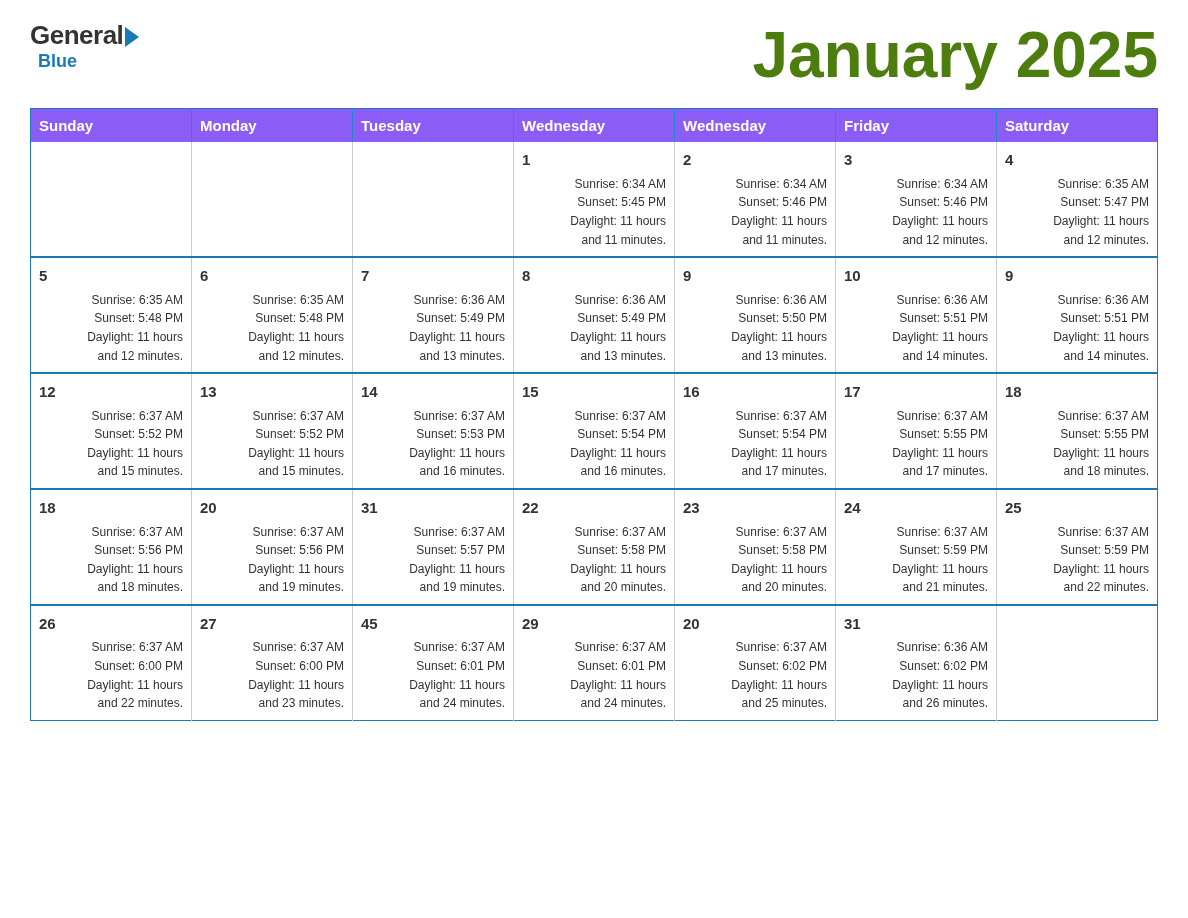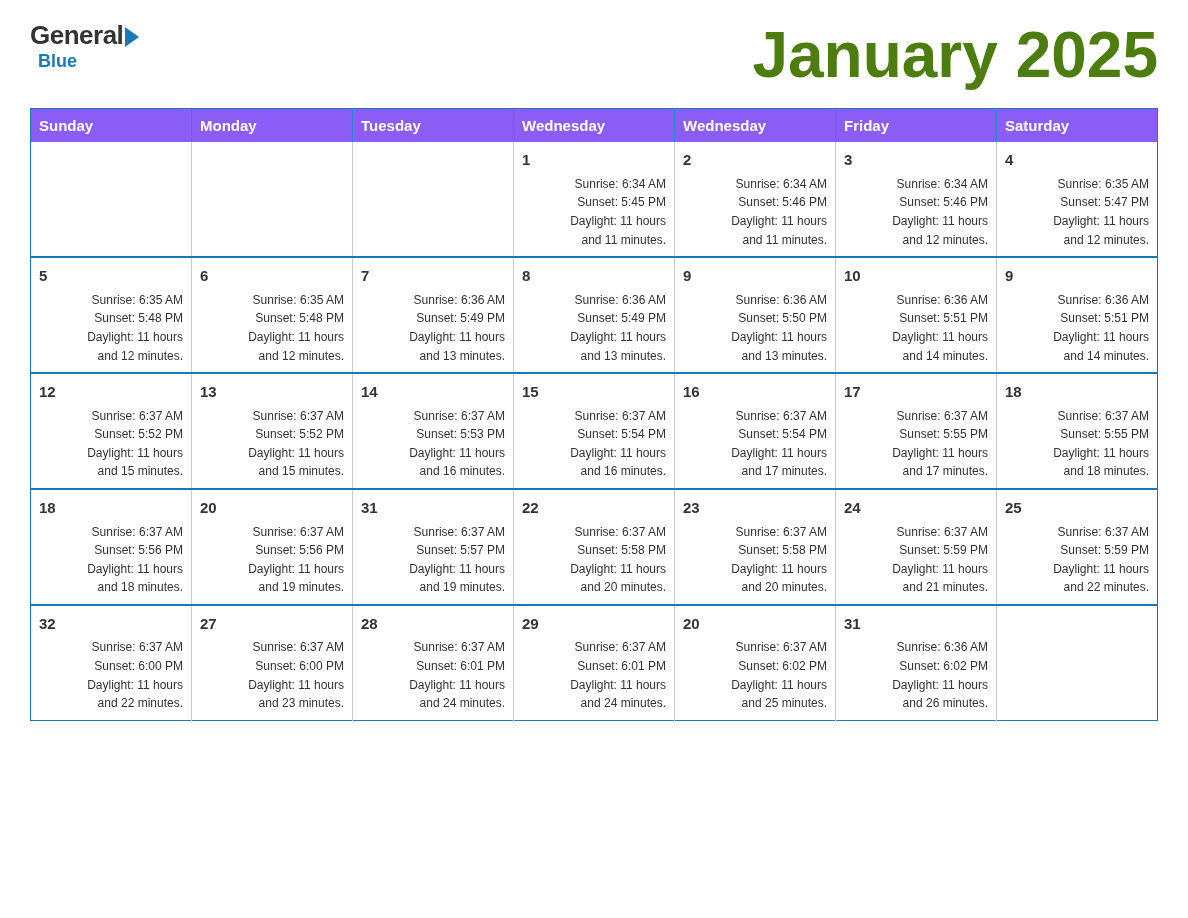--- a/index.html
+++ b/index.html
@@ -249,29 +249,29 @@
           <span class="day-number">24</span>
           <div class="day-info">Sunrise: 6:37 AM<br>Sunset: 5:59 PM<br>Daylight: 11 hours<br>and 21 minutes.</div>
         </td>
         <td>
           <span class="day-number">25</span>
           <div class="day-info">Sunrise: 6:37 AM<br>Sunset: 5:59 PM<br>Daylight: 11 hours<br>and 22 minutes.</div>
         </td>
       </tr>
       <tr>
         <td>
-          <span class="day-number">32</span>
+          <span class="day-number">26</span>
           <div class="day-info">Sunrise: 6:37 AM<br>Sunset: 6:00 PM<br>Daylight: 11 hours<br>and 22 minutes.</div>
         </td>
         <td>
           <span class="day-number">27</span>
           <div class="day-info">Sunrise: 6:37 AM<br>Sunset: 6:00 PM<br>Daylight: 11 hours<br>and 23 minutes.</div>
         </td>
         <td>
-          <span class="day-number">28</span>
+          <span class="day-number">45</span>
           <div class="day-info">Sunrise: 6:37 AM<br>Sunset: 6:01 PM<br>Daylight: 11 hours<br>and 24 minutes.</div>
         </td>
         <td>
           <span class="day-number">29</span>
           <div class="day-info">Sunrise: 6:37 AM<br>Sunset: 6:01 PM<br>Daylight: 11 hours<br>and 24 minutes.</div>
         </td>
         <td>
           <span class="day-number">20</span>
           <div class="day-info">Sunrise: 6:37 AM<br>Sunset: 6:02 PM<br>Daylight: 11 hours<br>and 25 minutes.</div>
         </td>

